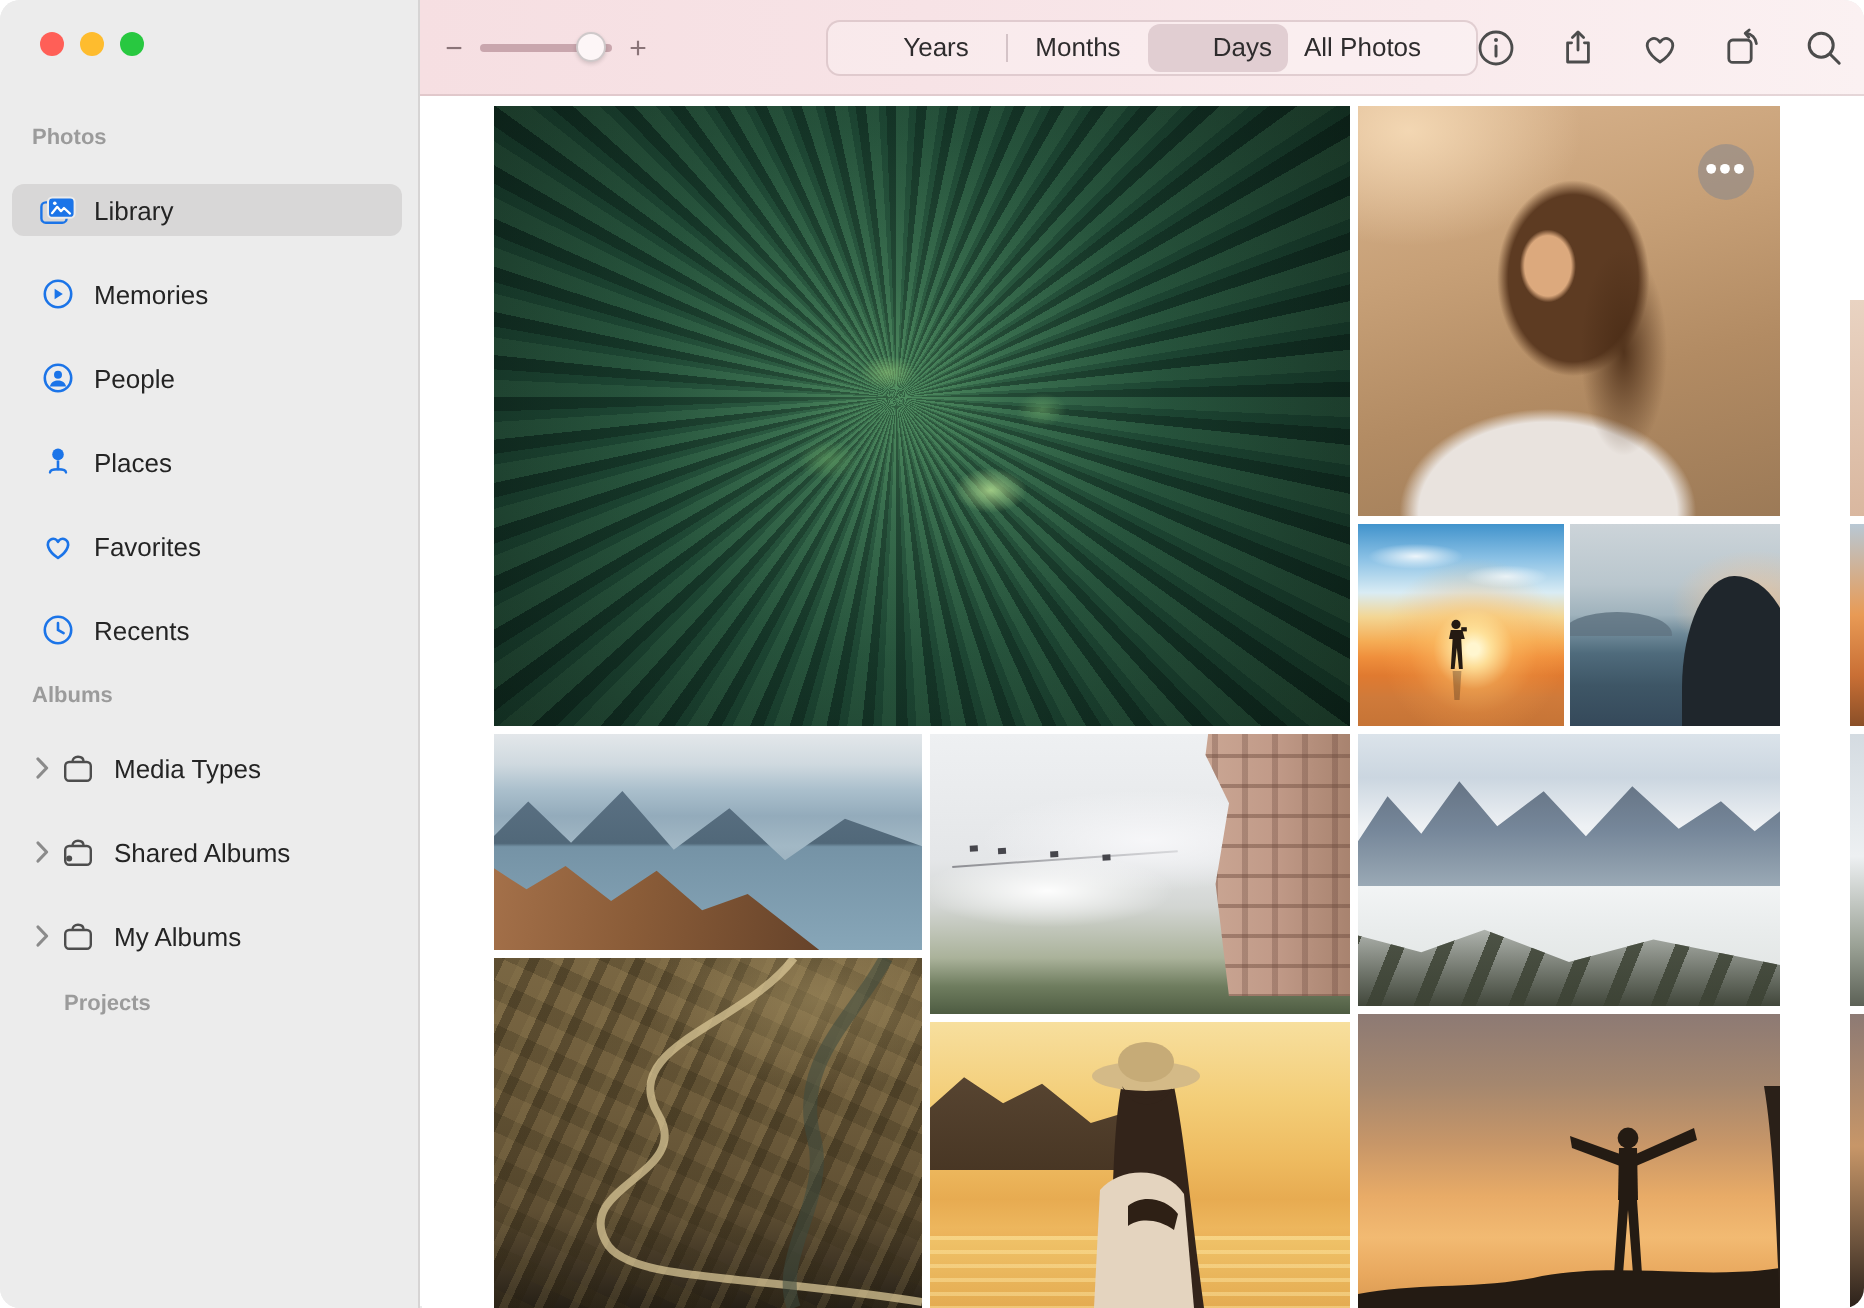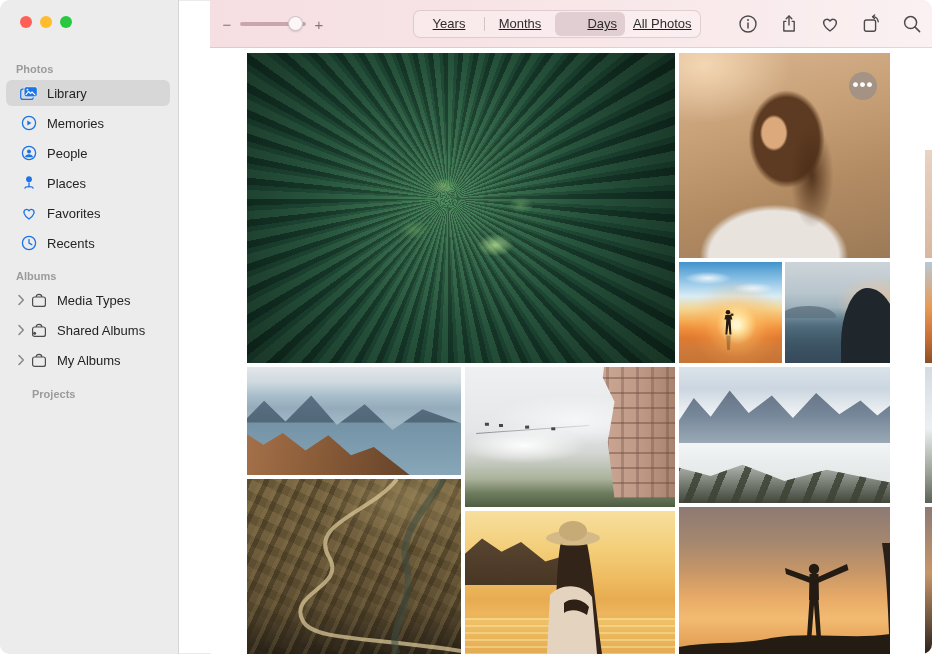--- a/index.html
+++ b/index.html
@@ -6,38 +6,38 @@
   html,body { background:#fff; }
   body { font-family:"Liberation Sans", sans-serif; color:#1d1d1f; }
   #window {
     position:relative; width:932px; height:654px; overflow:hidden;
     border-radius:10px; background:#fff;
     box-shadow: inset 0 0 0 1px rgba(0,0,0,0.08);
   }
 
   
   #sidebar {
-    position:absolute; left:0; top:0; width:179px; height:654px;
+    position:absolute; left:0; top:0; width:210px; height:654px;
     background:#ececec; border-right:1px solid #d6d4d4;
   }
   .lights { position:absolute; left:20px; top:16px; display:flex; gap:8px; }
   .light { width:12px; height:12px; border-radius:50%; }
   .light.red    { background:#ff5f57; }
   .light.yellow { background:#febc2e; }
   .light.green  { background:#28c840; }
 
   .side-scroll { position:absolute; left:0; top:0; width:100%; padding-top:62px; }
   .shead {
     margin:0 0 3px 16px; font-size:11px; font-weight:700; color:#9b9b9b;
     height:14px; line-height:14px;
   }
   .shead.albums   { margin-top:13px; }
   .shead.projects { margin-top:14px;padding-left:16px; }
   .srow {
-    margin:4px 8px 2px 6px; height:26px; border-radius:6px;
+    margin:16px 8px 2px 6px; height:26px; border-radius:6px;
     display:flex; align-items:center; padding-left:14px; cursor:default;
   }
   .srow.sel { background:#d8d7d7; }
   .srow .sico { width:18px; height:16px; display:flex; align-items:center; justify-content:center; flex:none; }
   .srow .slbl { margin-left:9px; font-size:13px; color:#242424; white-space:nowrap; }
   .srow.alb { padding-left:8px;text-align:center; }
   .srow .chev { width:13px; height:14px; display:flex; align-items:center; justify-content:center; margin-right:3px; flex:none; }
 
   
   #toolbar {
@@ -49,22 +49,21 @@
   .zminus { font-size:15px; color:#8a7478; width:10px; text-align:center; }
   .zplus  { font-size:15px; color:#8a7478; width:10px; text-align:center; }
   .track  { position:relative; width:66px; height:4px; border-radius:2px; background:#c9a6ad; }
   .knob   {
     position:absolute; right:3px; top:-6px; width:15px; height:15px; border-radius:50%;
     background:#fdf6f7; border:1px solid rgba(0,0,0,0.18); box-shadow:0 1px 2px rgba(0,0,0,0.15);
   }
   .segc {
     position:absolute; left:203px; top:10px; height:28px; display:flex; align-items:center;
     background:rgba(255,255,255,0.26); border:1px solid rgba(165,130,136,0.30); border-radius:7px;
-    padding:0 0;
-    text-decoration:underline;
+    padding:0 19px;
   }
   .seg {
     min-width:70px; padding:0 8px; height:24px; line-height:24px; text-align:center;
     font-size:13px; color:#2e2c2d; border-radius:6px; cursor:default; white-space:nowrap;
   }
   .seg.selected { background:#e1ced2;text-align:right; }
   .sep { width:1px; height:14px; background:rgba(120,95,100,0.28); }
   .actions { position:absolute; right:10px; top:0; height:48px; display:flex; align-items:center; gap:21px; }
   .abtn { width:20px; height:20px; display:flex; align-items:center; justify-content:center; cursor:default; }
 

